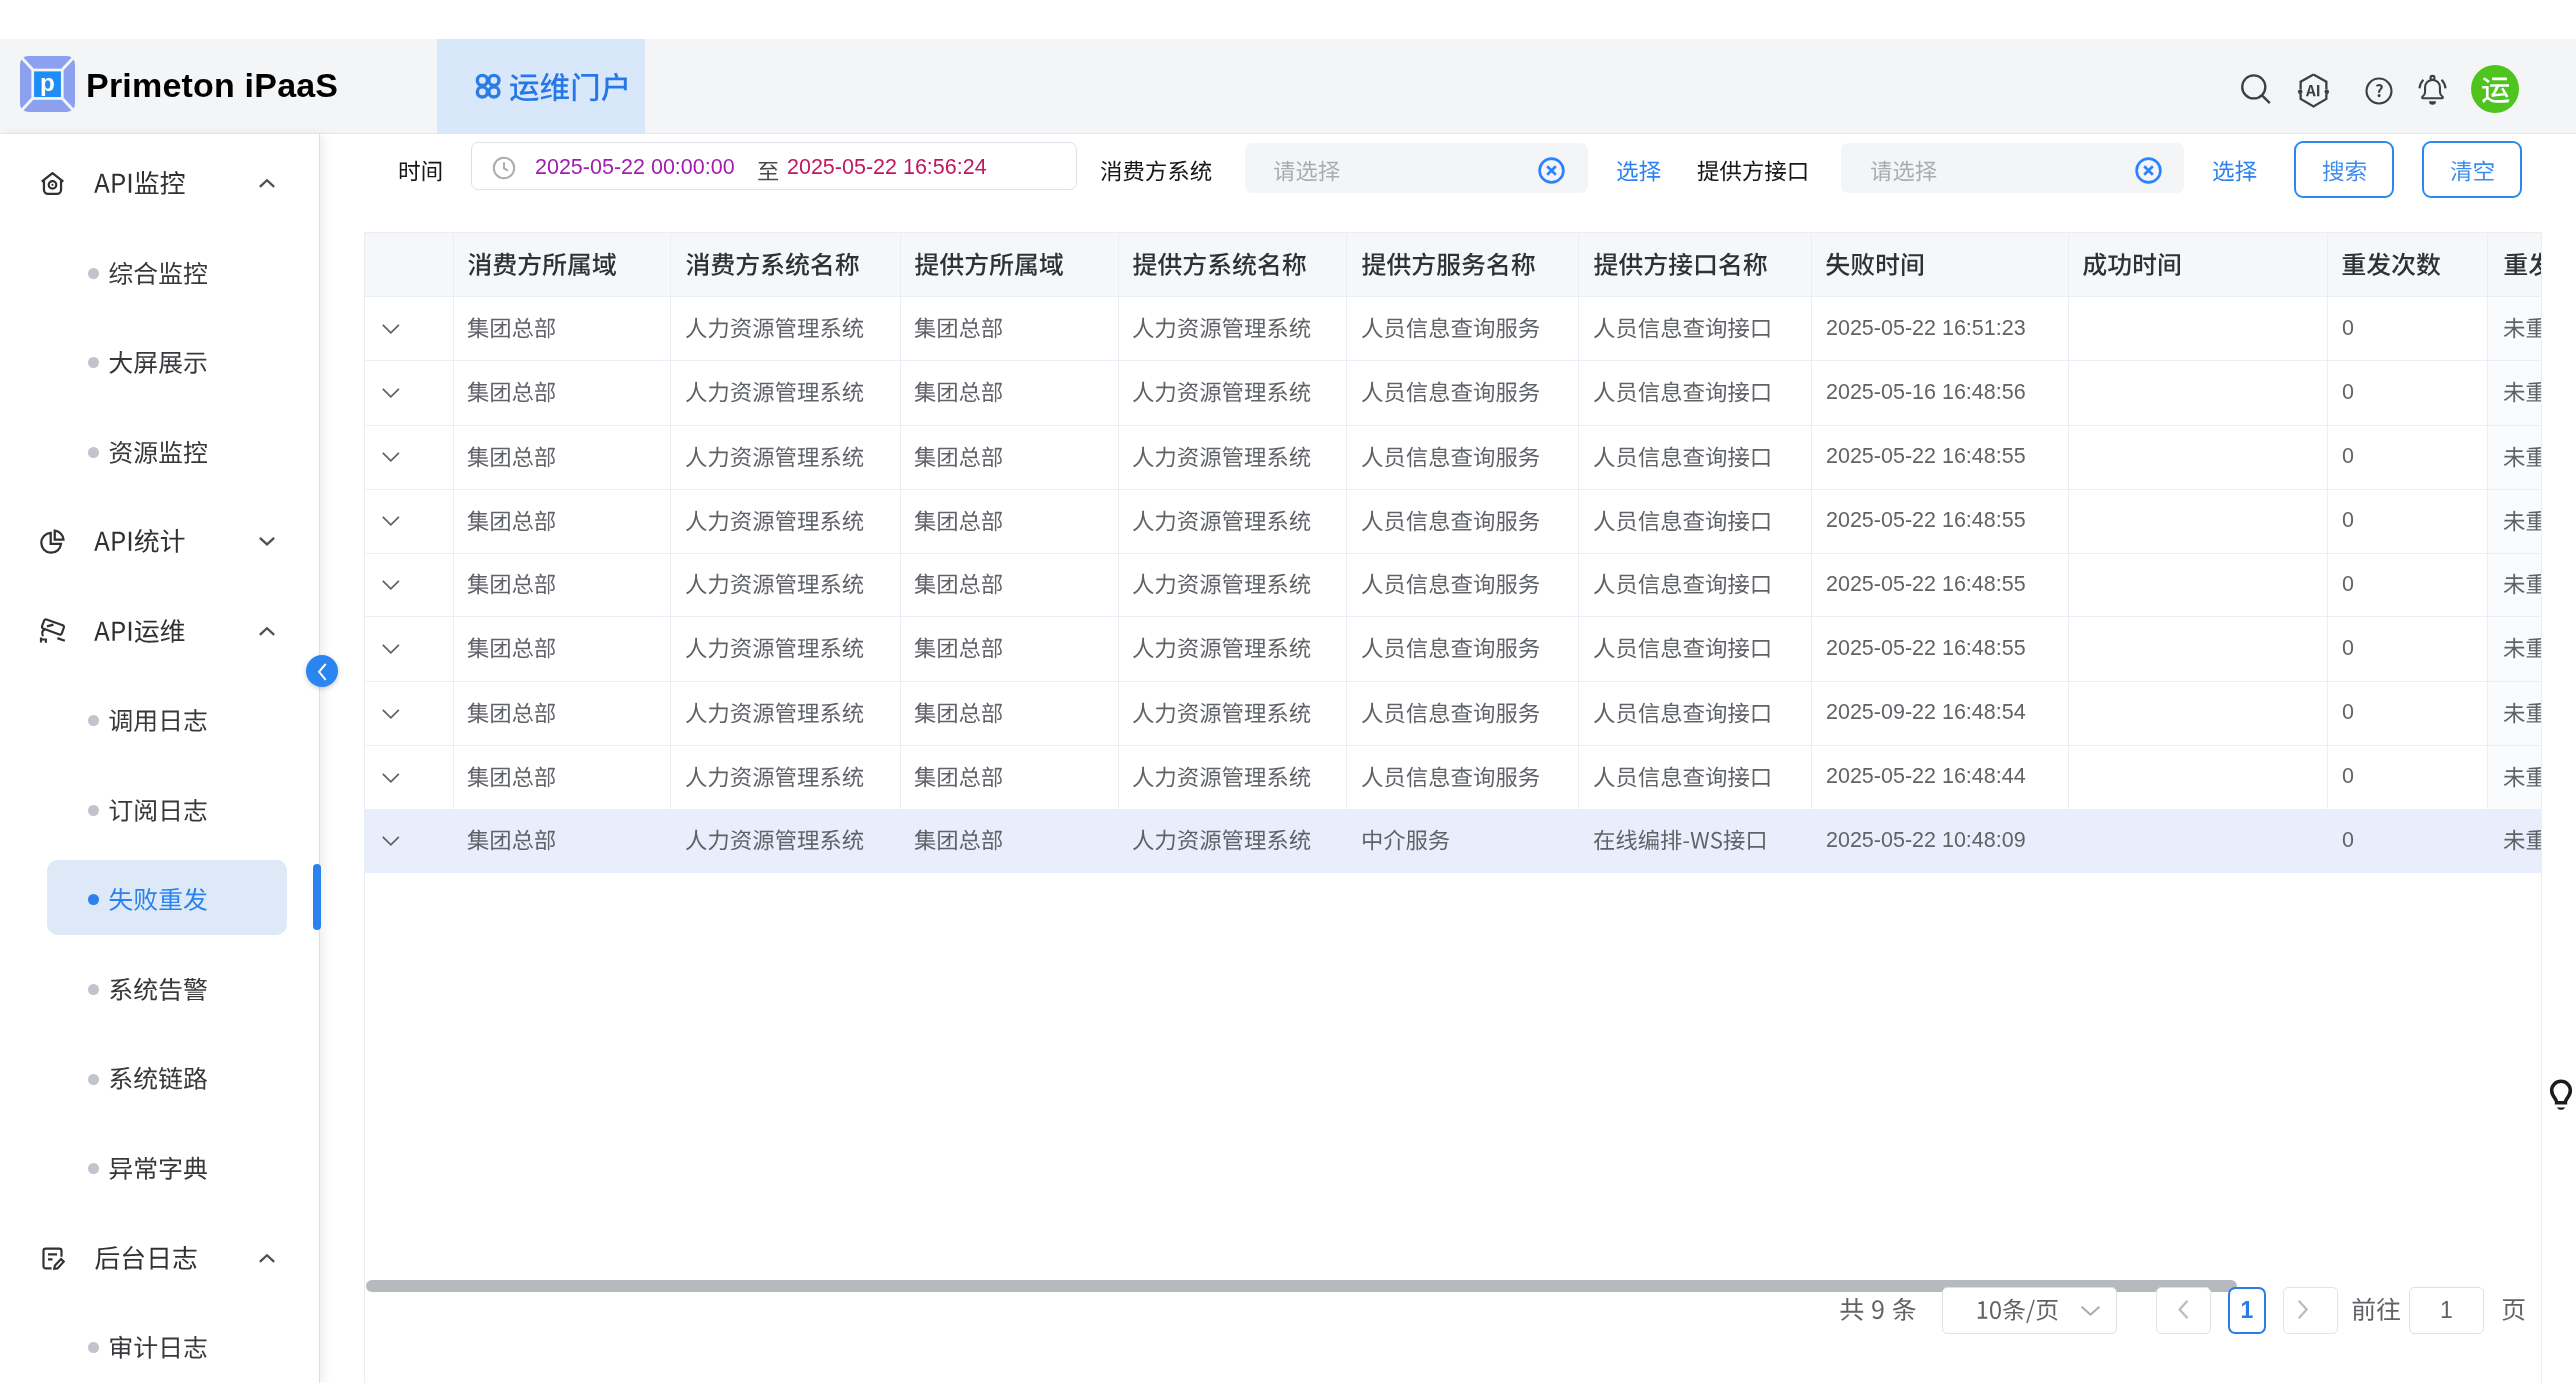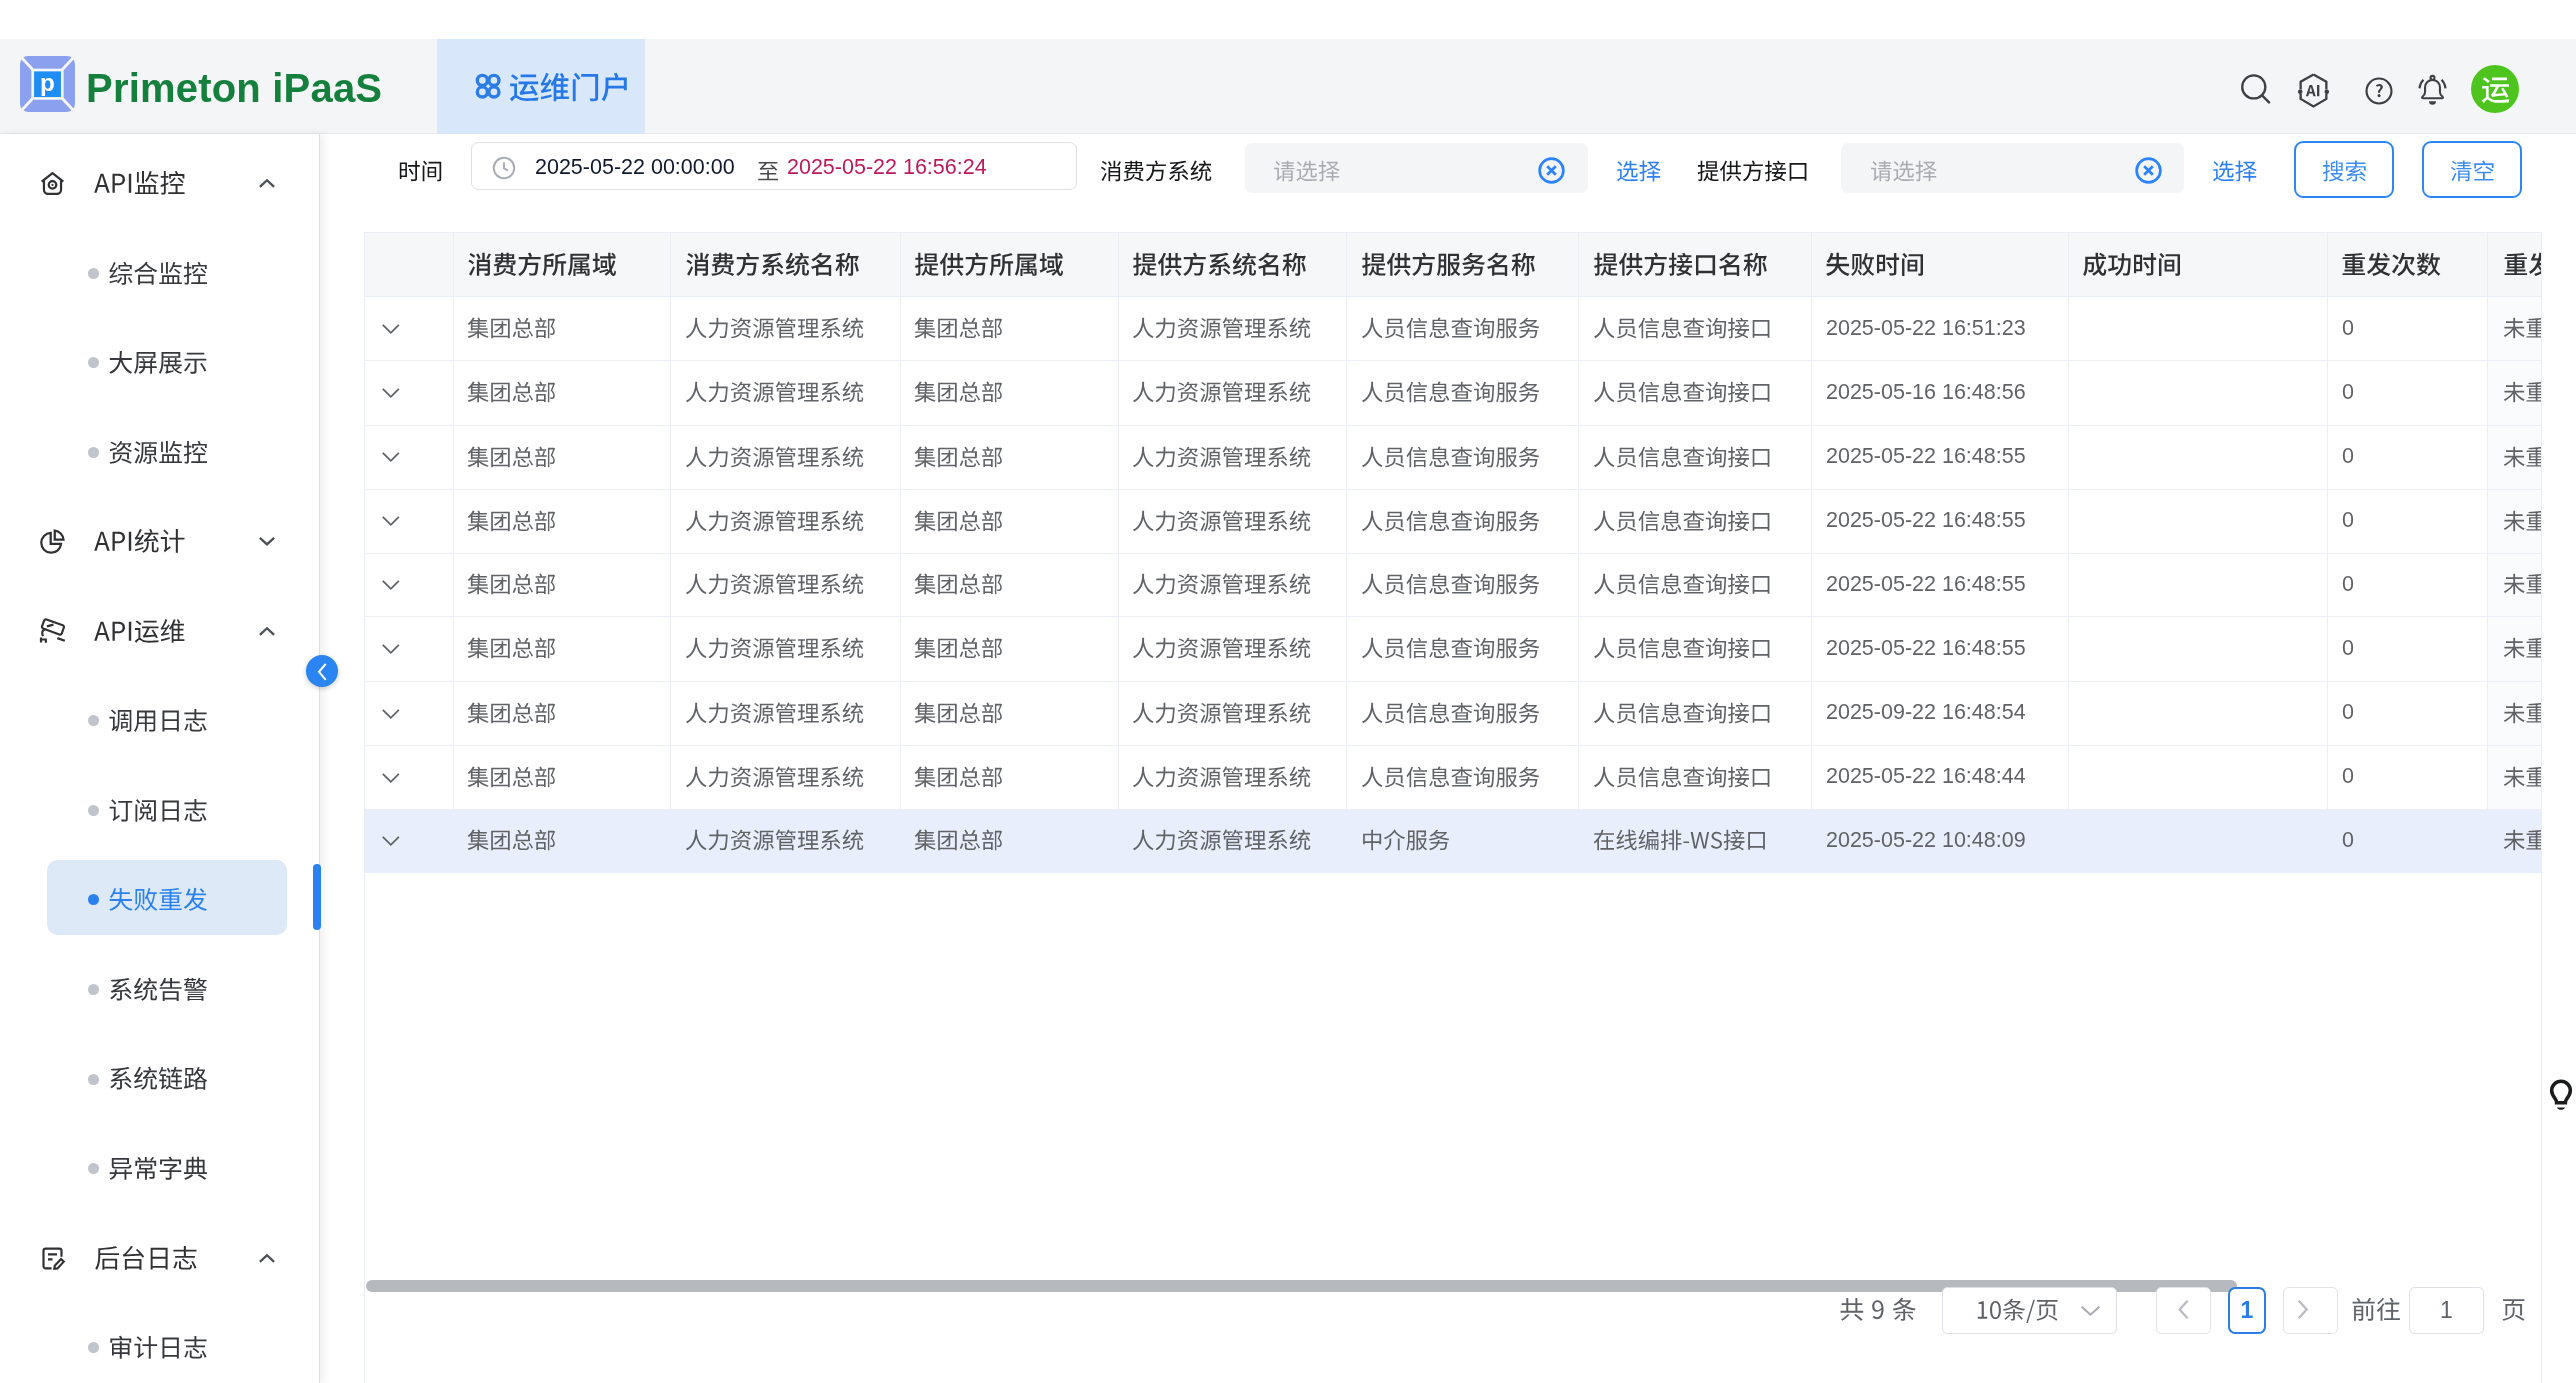--- a/index.html
+++ b/index.html
@@ -38,21 +38,21 @@
 <g stroke="#f4f5f6" stroke-width="3.2" fill="none">
 <line x1="1" y1="1" x2="14" y2="15"></line>
       <line x1="60" y1="1" x2="47" y2="15"></line>
 <line x1="1" y1="61" x2="14" y2="47"></line>
       <line x1="60" y1="61" x2="47" y2="47"></line>
 </g>
 <rect x="12.6" y="14" width="35.8" height="34.5" fill="#f4f5f6"></rect>
 <rect x="15.6" y="17" width="29.8" height="28.5" fill="#1e8df5"></rect>
 <text x="30.5" y="38.5" font-family="Liberation Sans" font-size="27" font-weight="bold" fill="#fff" text-anchor="middle">p</text>
 </svg>
-<div class="a" style="left:86px;top:66px;font-size:40px;font-weight:bold;color:#15803d;letter-spacing:0.2px">Primeton iPaaS</div>
+<div class="a" style="left:86px;top:66px;font-size:34px;font-weight:bold;color:#000000;letter-spacing:0.2px">Primeton iPaaS</div>
 <svg class="a" style="left:475px;top:73px" width="27" height="27" viewBox="0 0 30 30" fill="none" stroke="#2b7ce5" stroke-width="3.8">
 <circle cx="8.2" cy="8.2" r="5.6"></circle>
     <circle cx="21" cy="8.2" r="5.6"></circle>
     <circle cx="8.2" cy="21" r="5.6"></circle>
     <circle cx="21" cy="21" r="5.6"></circle>
 </svg>
 <svg class="t" style="left:509px;top:67px" width="124" height="39" viewBox="0 -35 138 43">
     <path fill="#2678e8" d="M12.9 -26.8V-23.7H30.2V-26.8ZM2.1 -25.1C4 -23.7 6.8 -21.6 8.1 -20.4L10.3 -22.7C8.9 -23.9 6.2 -25.8 4.2 -27.1ZM12.9 -3.9C14 -4.4 15.6 -4.6 27.8 -5.7C28.3 -4.8 28.7 -3.9 29.1 -3.2L32 -4.7C30.6 -7.2 27.9 -11.6 25.9 -14.9L23.3 -13.6C24.2 -12.1 25.3 -10.3 26.3 -8.5L16.4 -7.8C18 -10.2 19.7 -13.2 21 -16.1H32.5V-19.1H10.6V-16.1H17.1C15.9 -12.9 14.2 -9.9 13.6 -9C12.9 -8 12.3 -7.3 11.7 -7.2C12.1 -6.3 12.6 -4.6 12.9 -3.9ZM8.9 -16.9H1.3V-13.9H5.8V-3.6C4.3 -3 2.7 -1.6 1.1 0L3.3 3.1C4.9 1 6.5 -1.1 7.7 -1.1C8.4 -1.1 9.6 -0 10.9 0.8C13.3 2.2 16.1 2.6 20.4 2.6C24 2.6 29.7 2.4 32.1 2.2C32.2 1.3 32.7 -0.4 33.1 -1.3C29.5 -0.9 24.1 -0.5 20.5 -0.5C16.7 -0.5 13.7 -0.7 11.5 -2.2C10.3 -2.9 9.6 -3.5 8.9 -3.8ZM35.4 -2 35.9 1C39.2 0.2 43.5 -0.9 47.6 -2L47.3 -4.7C42.9 -3.7 38.3 -2.6 35.4 -2ZM36 -14.2C36.5 -14.5 37.4 -14.7 41 -15.2C39.7 -13.2 38.5 -11.7 37.9 -11C36.9 -9.8 36.1 -8.9 35.3 -8.7C35.7 -8 36.2 -6.6 36.3 -6C37.1 -6.5 38.4 -6.8 46.7 -8.5C46.6 -9.1 46.6 -10.3 46.8 -11.1L40.5 -10C43 -13 45.4 -16.7 47.5 -20.3L44.9 -21.8C44.3 -20.5 43.5 -19.1 42.7 -17.9L39 -17.5C40.9 -20.4 42.8 -24 44.2 -27.4L41.3 -28.7C40.1 -24.7 37.7 -20.3 37 -19.2C36.2 -18.1 35.7 -17.3 35.1 -17.1C35.4 -16.3 35.9 -14.9 36 -14.2ZM57.6 -13.1V-9.4H52.7V-13.1ZM56.5 -27.4C57.4 -25.9 58.4 -23.9 58.7 -22.6H53.5C54.3 -24.3 55 -26 55.6 -27.7L52.5 -28.6C51.3 -24.6 49 -19.6 46.3 -16.5C46.8 -15.7 47.5 -14.3 47.8 -13.5C48.5 -14.3 49.1 -15.1 49.7 -16V2.9H52.7V0.5H66.7V-2.4H60.6V-6.5H65.4V-9.4H60.6V-13.1H65.3V-15.9H60.6V-19.7H66.2V-22.6H59L61.6 -23.8C61.2 -25.1 60.2 -27.1 59.2 -28.5ZM57.6 -15.9H52.7V-19.7H57.6ZM57.6 -6.5V-2.4H52.7V-6.5ZM72.1 -27.2C73.8 -25.2 75.9 -22.4 76.9 -20.7L79.5 -22.6C78.5 -24.3 76.3 -26.9 74.6 -28.8ZM71 -21.6V2.8H74.2V-21.6ZM80.3 -27.5V-24.4H95.9V-1.1C95.9 -0.4 95.7 -0.2 95 -0.2C94.3 -0.1 91.9 -0.1 89.7 -0.2C90.1 0.6 90.6 2 90.8 2.8C94 2.9 96.1 2.8 97.4 2.3C98.7 1.8 99.2 0.9 99.2 -1.1V-27.5ZM110.7 -20.5H127.8V-14.3H110.7L110.7 -15.9ZM116.7 -28.1C117.3 -26.7 118 -24.8 118.4 -23.5H107.4V-15.9C107.4 -10.9 107 -3.8 103 1.1C103.8 1.5 105.3 2.5 105.8 3.1C109 -0.9 110.2 -6.4 110.6 -11.3H127.8V-9.3H131.1V-23.5H120L121.9 -24C121.4 -25.4 120.6 -27.3 119.8 -28.9Z"></path>
   </svg>
 <svg class="a" style="left:2240px;top:74px" width="32" height="32" viewBox="0 0 36 36" fill="none" stroke="#3e3f42" stroke-width="2.6">
@@ -85,21 +85,21 @@
     <path fill="#fff" d="M12.5 -26V-23H29.3V-26ZM2 -24.4C3.9 -23 6.6 -21 7.9 -19.8L10 -22.1C8.6 -23.2 6 -25 4.1 -26.3ZM12.5 -3.8C13.6 -4.3 15.1 -4.5 27 -5.6C27.5 -4.6 27.9 -3.8 28.2 -3.1L31 -4.5C29.7 -7 27.1 -11.3 25.2 -14.4L22.6 -13.2C23.5 -11.7 24.6 -10 25.5 -8.2L15.9 -7.5C17.5 -9.9 19.1 -12.8 20.4 -15.6H31.6V-18.5H10.3V-15.6H16.6C15.4 -12.5 13.8 -9.6 13.2 -8.8C12.5 -7.8 12 -7.1 11.4 -7C11.7 -6.1 12.3 -4.5 12.5 -3.8ZM8.6 -16.4H1.3V-13.5H5.6V-3.5C4.2 -2.9 2.6 -1.6 1.1 0L3.2 3C4.7 0.9 6.3 -1.1 7.4 -1.1C8.2 -1.1 9.3 -0 10.6 0.8C12.9 2.1 15.6 2.5 19.8 2.5C23.3 2.5 28.8 2.3 31.2 2.2C31.2 1.3 31.7 -0.4 32.1 -1.3C28.7 -0.8 23.4 -0.5 19.9 -0.5C16.2 -0.5 13.3 -0.7 11.2 -2.1C10 -2.8 9.3 -3.4 8.6 -3.7Z"></path>
   </svg>
 <svg class="t" style="left:398px;top:156px" width="47" height="29" viewBox="0 -26 52 32">
     <path fill="#17181a" d="M11.9 -11.3C13.2 -9.4 14.9 -6.7 15.7 -5.2L17.3 -6.2C16.5 -7.7 14.8 -10.2 13.4 -12.1ZM8.1 -10.1V-4.4H3.8V-10.1ZM8.1 -11.7H3.8V-17.2H8.1ZM2 -18.9V-0.6H3.8V-2.7H9.9V-18.9ZM19.1 -20.9V-16H11V-14.2H19.1V-0.8C19.1 -0.3 18.9 -0.2 18.4 -0.2C17.9 -0.1 16 -0.1 14.1 -0.2C14.3 0.4 14.6 1.2 14.8 1.8C17.2 1.8 18.9 1.7 19.8 1.4C20.7 1.1 21 0.6 21 -0.8V-14.2H24.1V-16H21V-20.9ZM27.3 -15.4V2H29.2V-15.4ZM27.6 -19.8C28.8 -18.7 30.1 -17.1 30.7 -16.1L32.2 -17.1C31.6 -18.2 30.3 -19.6 29.1 -20.7ZM34.5 -7.4H40.5V-4H34.5ZM34.5 -12.3H40.5V-9H34.5ZM32.8 -13.9V-2.5H42.2V-13.9ZM33.8 -19.6V-17.8H45.9V-0.3C45.9 0.1 45.8 0.2 45.5 0.2C45.2 0.2 44.1 0.2 43.1 0.2C43.3 0.6 43.6 1.4 43.7 1.9C45.2 1.9 46.3 1.9 47 1.6C47.6 1.2 47.8 0.8 47.8 -0.3V-19.6Z"></path>
   </svg>
 <div class="a" style="left:471px;top:142px;width:606px;height:48px;border:1.8px solid #dcdfe6;border-radius:7.2px;background:#fff"></div>
 <svg class="a" style="left:492px;top:156px" width="24" height="24" viewBox="0 0 27 27" fill="none" stroke="#a9acb2" stroke-width="2.2">
 <circle cx="13.5" cy="13.5" r="11.5"></circle>
     <path d="M13.5 7 L13.5 14 L18 16.5"></path>
   </svg>
-<div class="lt" style="left:535px;top:155px;color:#0f172a">2025-05-22 00:00:00</div>
+<div class="lt" style="left:535px;top:155px;color:#a21caf">2025-05-22 00:00:00</div>
 <svg class="t" style="left:757px;top:156px" width="24" height="29" viewBox="0 -26 27 32">
     <path fill="#48494d" d="M3.7 -10.6C4.6 -10.9 6 -10.9 19.6 -11.6C20.2 -10.9 20.8 -10.3 21.1 -9.8L22.8 -10.9C21.4 -12.6 18.6 -15.1 16.3 -16.8L14.9 -15.8C15.9 -15 17 -14.1 18 -13.1L6.4 -12.7C7.9 -14.1 9.5 -15.9 11.1 -17.9H22.9V-19.6H1.9V-17.9H8.6C7.1 -15.9 5.4 -14.2 4.8 -13.6C4.1 -13 3.6 -12.5 3.1 -12.4C3.2 -11.9 3.6 -11 3.7 -10.6ZM11.5 -10.4V-7.1H3.6V-5.4H11.5V-0.8H1.4V1H23.7V-0.8H13.4V-5.4H21.6V-7.1H13.4V-10.4Z"></path>
   </svg>
 <div class="lt" style="left:787px;top:155px;color:#be185d">2025-05-22 16:56:24</div>
 <svg class="t" style="left:1100px;top:156px" width="114" height="29" viewBox="0 -26 127 32">
     <path fill="#17181a" d="M21.6 -20.3C21 -18.8 19.8 -16.8 18.9 -15.6L20.5 -14.9C21.4 -16.1 22.5 -17.9 23.4 -19.6ZM8.8 -19.5C9.9 -18 10.9 -16 11.3 -14.8L13 -15.6C12.6 -16.9 11.4 -18.8 10.4 -20.2ZM2.1 -19.5C3.7 -18.6 5.6 -17.3 6.5 -16.4L7.6 -17.9C6.7 -18.8 4.8 -20 3.2 -20.7ZM1 -12.8C2.5 -12 4.5 -10.7 5.4 -9.8L6.5 -11.2C5.6 -12.1 3.6 -13.3 2 -14.1ZM1.7 0.5 3.4 1.8C4.7 -0.6 6.2 -3.8 7.4 -6.5L6 -7.6C4.7 -4.7 3 -1.4 1.7 0.5ZM11.3 -7.8H20.6V-5.1H11.3ZM11.3 -9.4V-12.1H20.6V-9.4ZM15.1 -21V-13.9H9.5V2H11.3V-3.5H20.6V-0.4C20.6 -0 20.4 0.1 20.1 0.1C19.7 0.1 18.3 0.1 16.9 0.1C17.2 0.6 17.4 1.4 17.5 1.9C19.4 1.9 20.7 1.9 21.4 1.6C22.2 1.2 22.4 0.7 22.4 -0.4V-13.9H17V-21ZM36.8 -5.8C36 -2.1 33.9 -0.4 26.1 0.4C26.4 0.8 26.8 1.6 26.9 2C35.2 1 37.8 -1.2 38.7 -5.8ZM38 -1.5C41.2 -0.5 45.4 1 47.6 2L48.6 0.5C46.4 -0.5 42.2 -1.9 39 -2.7ZM33.9 -14.9C33.8 -14.2 33.7 -13.6 33.4 -13H29.9L30.2 -14.9ZM35.6 -14.9H39.6V-13H35.3C35.5 -13.6 35.5 -14.2 35.6 -14.9ZM28.7 -16.2C28.5 -14.8 28.2 -12.9 27.9 -11.7H32.5C31.4 -10.6 29.6 -9.6 26.5 -8.9C26.8 -8.6 27.2 -7.9 27.4 -7.4C28.2 -7.6 29 -7.9 29.6 -8.1V-1.5H31.5V-6.9H43.6V-1.7H45.5V-8.4H30.6C32.7 -9.3 34 -10.4 34.7 -11.7H39.6V-9.1H41.4V-11.7H46.4C46.3 -11 46.2 -10.6 46.1 -10.5C46 -10.4 45.8 -10.3 45.5 -10.3C45.2 -10.3 44.5 -10.3 43.8 -10.4C44 -10.1 44.1 -9.5 44.1 -9.1C45 -9.1 45.9 -9.1 46.3 -9.1C46.8 -9.1 47.2 -9.2 47.5 -9.6C47.9 -10 48.1 -10.8 48.3 -12.4C48.3 -12.7 48.3 -13 48.3 -13H41.4V-14.9H46.8V-19.4H41.4V-21H39.6V-19.4H35.6V-21H33.9V-19.4H27.7V-18H33.9V-16.2L29.4 -16.2ZM35.6 -18H39.6V-16.2H35.6ZM41.4 -18H45.1V-16.2H41.4ZM61 -20.5C61.6 -19.3 62.4 -17.7 62.7 -16.7H51.7V-14.9H58.5C58.2 -9.1 57.6 -2.6 51.1 0.6C51.6 0.9 52.2 1.6 52.5 2.1C57.3 -0.4 59.1 -4.6 60 -9H68.9C68.5 -3.4 68 -1 67.3 -0.3C67 -0.1 66.6 0 66.1 0C65.4 0 63.6 -0 61.9 -0.2C62.2 0.3 62.5 1.1 62.5 1.7C64.2 1.8 65.8 1.8 66.7 1.7C67.7 1.7 68.3 1.5 68.9 0.9C69.9 -0.1 70.4 -2.9 70.9 -10C70.9 -10.2 71 -10.9 71 -10.9H60.2C60.4 -12.2 60.5 -13.5 60.6 -14.9H73.4V-16.7H62.9L64.6 -17.4C64.3 -18.4 63.5 -20 62.8 -21.2ZM82.2 -5.6C80.8 -3.8 78.8 -2 76.8 -0.8C77.2 -0.5 78 0.2 78.4 0.5C80.3 -0.9 82.5 -2.9 84 -4.9ZM90.9 -4.8C93 -3.2 95.5 -0.9 96.8 0.6L98.4 -0.6C97 -2 94.5 -4.2 92.4 -5.7ZM91.6 -11.1C92.2 -10.5 93 -9.8 93.6 -9.1L82.6 -8.3C86.4 -10.2 90.2 -12.5 93.9 -15.3L92.5 -16.5C91.2 -15.5 89.8 -14.5 88.5 -13.6L82.4 -13.3C84.2 -14.6 86 -16.2 87.7 -17.9C90.9 -18.2 94 -18.7 96.4 -19.2L95.1 -20.8C91 -19.8 83.8 -19.1 77.7 -18.8C77.9 -18.4 78.1 -17.7 78.2 -17.2C80.3 -17.3 82.7 -17.4 85 -17.7C83.4 -16 81.5 -14.5 80.9 -14C80.2 -13.5 79.5 -13.1 79 -13C79.2 -12.6 79.5 -11.7 79.6 -11.4C80.1 -11.6 80.9 -11.7 86 -12C83.8 -10.6 82 -9.6 81.1 -9.2C79.6 -8.5 78.5 -8 77.7 -7.9C77.9 -7.4 78.2 -6.5 78.2 -6.1C78.9 -6.4 79.9 -6.5 86.8 -7.1V-0.5C86.8 -0.2 86.7 -0.1 86.3 -0.1C85.9 -0.1 84.5 -0.1 83 -0.2C83.3 0.4 83.6 1.2 83.7 1.7C85.5 1.7 86.8 1.7 87.6 1.4C88.5 1.1 88.7 0.6 88.7 -0.5V-7.2L94.9 -7.7C95.6 -6.8 96.2 -6.1 96.7 -5.4L98.2 -6.3C97.1 -7.8 95 -10.1 93 -11.9ZM117.5 -8.8V-0.9C117.5 1 117.9 1.5 119.6 1.5C120 1.5 121.5 1.5 121.8 1.5C123.4 1.5 123.8 0.6 124 -2.9C123.5 -3 122.7 -3.3 122.3 -3.6C122.3 -0.6 122.2 -0.2 121.6 -0.2C121.3 -0.2 120.2 -0.2 119.9 -0.2C119.4 -0.2 119.3 -0.2 119.3 -0.9V-8.8ZM112.8 -8.8C112.6 -3.8 112 -1.1 107.9 0.4C108.3 0.8 108.9 1.5 109.1 1.9C113.6 0.1 114.4 -3.2 114.6 -8.8ZM101 -1.3 101.5 0.5C103.7 -0.2 106.7 -1.1 109.5 -2.1L109.2 -3.7C106.2 -2.8 103.1 -1.9 101 -1.3ZM114.9 -20.6C115.3 -19.6 116 -18.2 116.2 -17.4H110.2V-15.7H114.7C113.5 -14.1 111.8 -11.8 111.2 -11.3C110.8 -10.8 110.2 -10.7 109.7 -10.5C109.9 -10.1 110.2 -9.2 110.3 -8.7C111 -9 112 -9.1 121.1 -10C121.5 -9.3 121.9 -8.7 122.2 -8.2L123.7 -9C123 -10.5 121.3 -12.8 120 -14.6L118.5 -13.8C119.1 -13.1 119.7 -12.3 120.2 -11.5L113.3 -10.9C114.4 -12.2 115.8 -14.2 116.9 -15.7H123.7V-17.4H116.5L118.1 -17.9C117.8 -18.7 117.2 -20.1 116.6 -21.1ZM101.5 -10.6C101.9 -10.8 102.5 -10.9 105.5 -11.3C104.4 -9.7 103.4 -8.5 103 -8C102.2 -7.1 101.6 -6.5 101 -6.4C101.2 -5.9 101.5 -5 101.7 -4.5C102.2 -4.9 103 -5.2 109.2 -6.5C109.2 -6.9 109.2 -7.6 109.2 -8.2L104.5 -7.2C106.4 -9.4 108.2 -12.1 109.8 -14.8L108.2 -15.8C107.7 -14.9 107.2 -13.9 106.6 -13.1L103.5 -12.7C105 -14.9 106.6 -17.6 107.8 -20.2L105.8 -21.1C104.8 -18.1 102.9 -14.9 102.3 -14C101.8 -13.2 101.3 -12.6 100.8 -12.5C101.1 -12 101.4 -11 101.5 -10.6Z"></path>
   </svg>
 <div class="a" style="left:1245px;top:143px;width:343px;height:50px;border-radius:7.2px;background:#f4f5f6"></div>
 <svg class="t" style="left:1273px;top:156px" width="69" height="29" fill="#a9acb2" viewBox="0 0 77 32">
     <use href="#qxz"></use>

